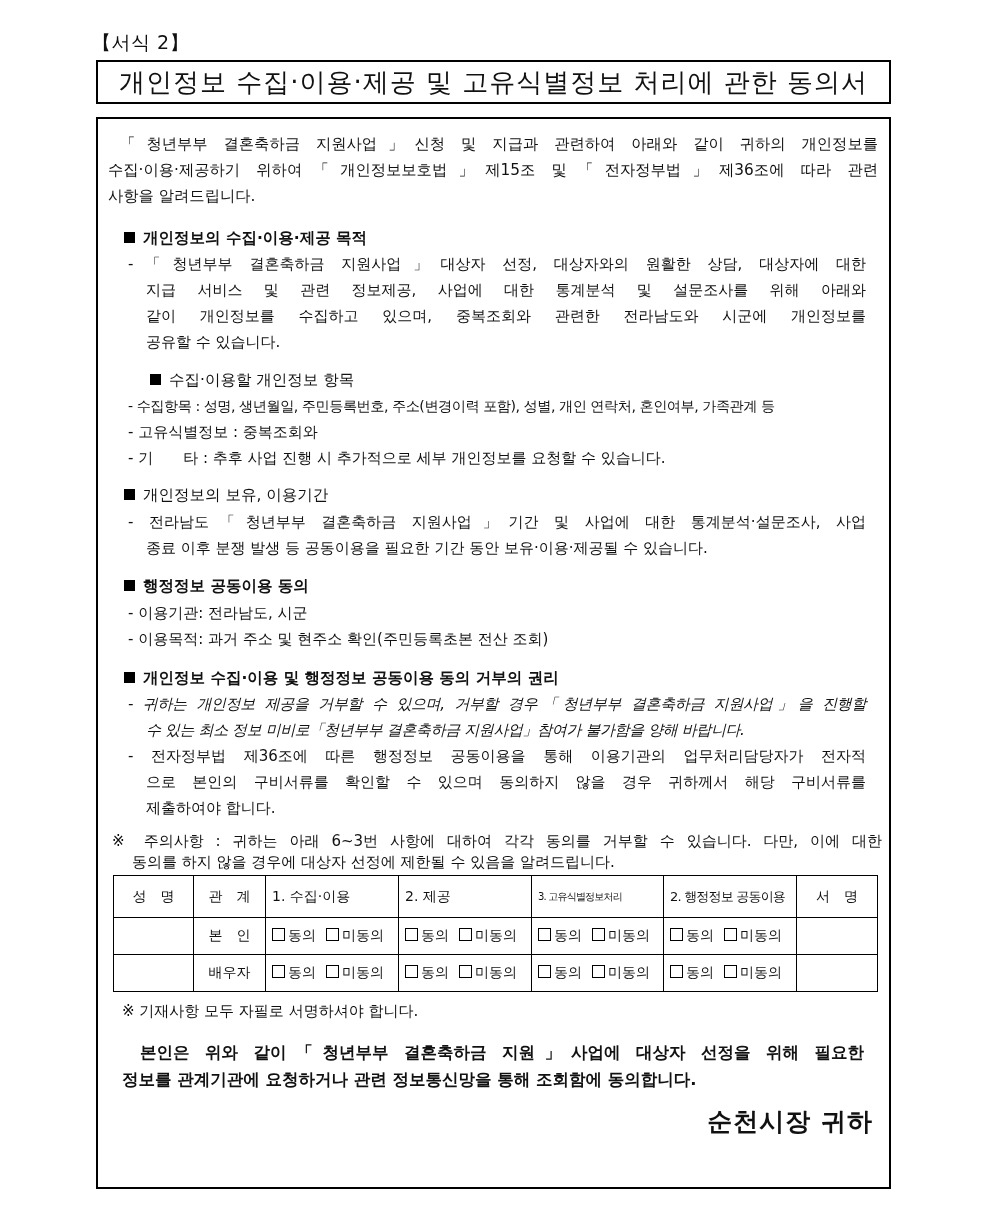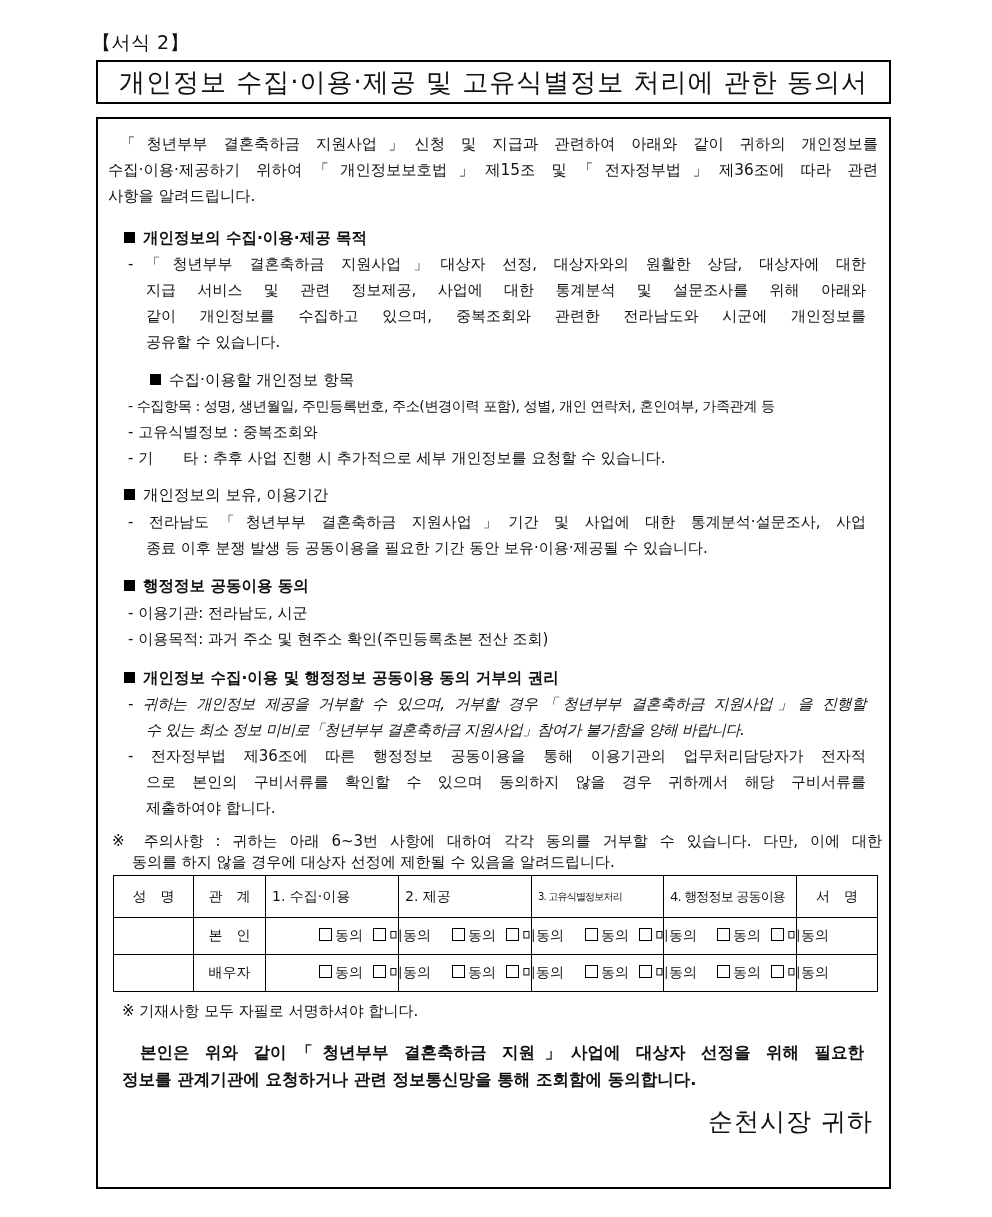--- a/index.html
+++ b/index.html
@@ -17,23 +17,23 @@
   .sec-h.bold { font-weight:bold; }
   .sq { display:inline-block; width:11px; height:11px; background:#000; margin-right:8px; vertical-align:0px; }
   .item { font-size:15px; line-height:26px; }
   .just { display:block; text-align:justify; text-align-last:justify; white-space:nowrap; }
   .just.last { text-align-last:left; }
   table.consent { position:absolute; left:15px; top:756px; width:764px; border-collapse:collapse; table-layout:fixed; }
   table.consent td { border:1.3px solid #000; font-size:14px; height:36px; padding:0 6px; white-space:nowrap; }
   table.consent tr.hdr td { height:41px; }
   .c { text-align:center; }
   .chk { display:inline-block; width:11px; height:11px; border:1px solid #000; vertical-align:-1px; margin-right:3px; }
-  .opt { margin-right:10px;margin-left:47px; }
+  .opt { margin-right:10px; }
   .closing { font-size:16.5px; font-weight:bold; line-height:27px; }
-  .addressee { position:absolute; right:16px; top:986px; font-size:25px; font-weight:normal; letter-spacing:1px; }
+  .addressee { position:absolute; right:16px; top:986px; font-size:25px; font-weight:bold; letter-spacing:1px; }
 </style>
 </head>
 <body>
 
 <div class="form-label">【서식 2】</div>
 
 <div class="title-box">
   <span>개인정보 수집·이용·제공 및 고유식별정보 처리에 관한 동의서</span>
 </div>
 
@@ -104,21 +104,21 @@
         <col style="width:133px">
         <col style="width:81px">
     </colgroup>
     <tbody>
         <tr class="hdr">
       <td class="c">성　명</td>
       <td class="c">관　계</td>
       <td>1. 수집·이용</td>
       <td>2. 제공</td>
       <td style="font-size:10px; letter-spacing:-0.8px;">3. 고유식별정보처리</td>
-      <td style="font-size:13px; letter-spacing:-0.8px;">4. 행정정보 공동이용</td>
+      <td style="font-size:13px; letter-spacing:-0.8px;">2. 행정정보 공동이용</td>
       <td class="c">서　명</td>
     </tr>
     <tr>
       <td></td>
       <td class="c">본　인</td>
       <td>
         <span class="opt"><span class="chk"></span><span>동의</span></span><span><span class="chk"></span><span>미동의</span></span>
       </td>
       <td>
         <span class="opt"><span class="chk"></span><span>동의</span></span><span><span class="chk"></span><span>미동의</span></span>

